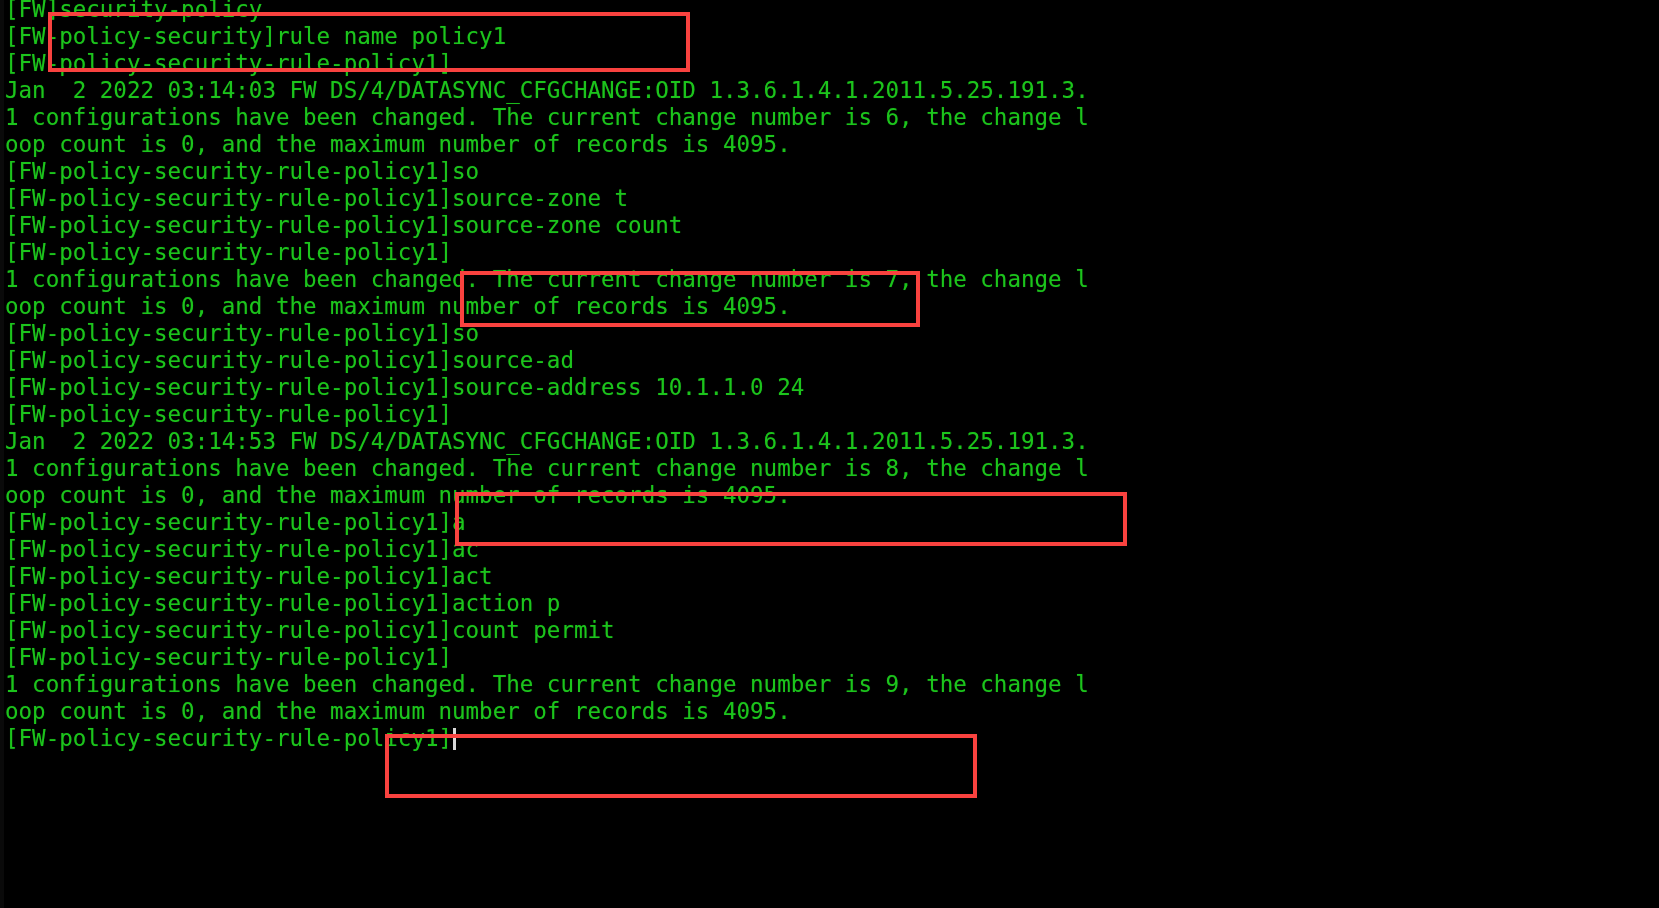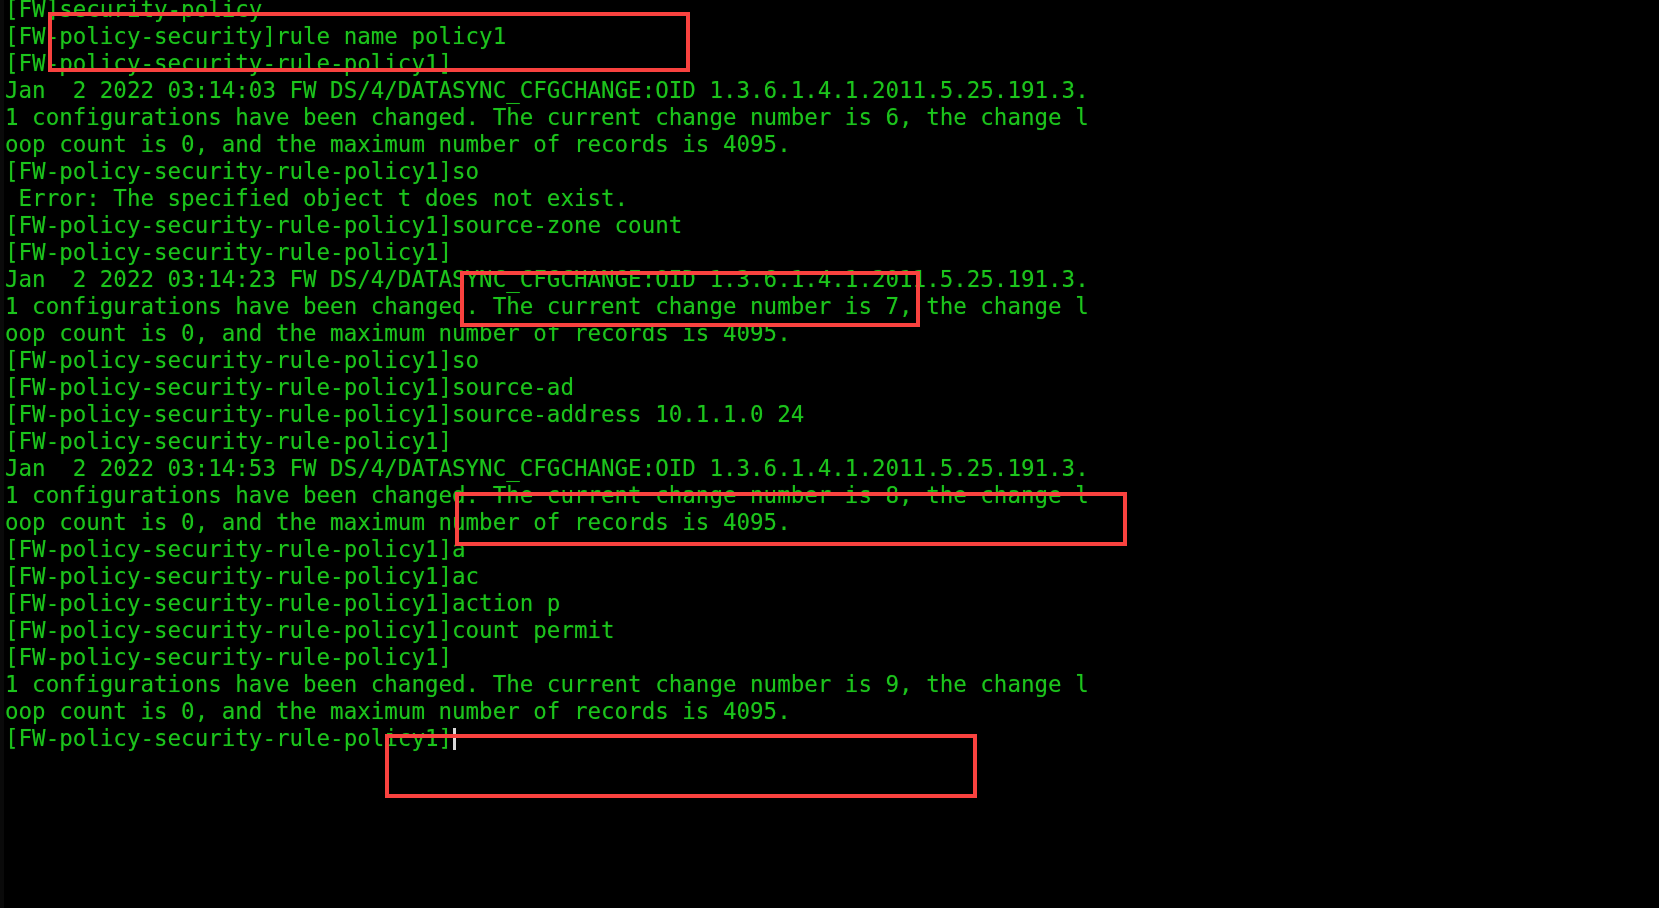--- a/index.html
+++ b/index.html
@@ -62,35 +62,35 @@
   <div class="left-gutter"></div>
 
   <div class="console">
     <span class="line">[FW]security-policy</span>
     <span class="line">[FW-policy-security]rule name policy1</span>
     <span class="line">[FW-policy-security-rule-policy1]</span>
     <span class="line">Jan  2 2022 03:14:03 FW DS/4/DATASYNC_CFGCHANGE:OID 1.3.6.1.4.1.2011.5.25.191.3.</span>
     <span class="line">1 configurations have been changed. The current change number is 6, the change l</span>
     <span class="line">oop count is 0, and the maximum number of records is 4095.</span>
     <span class="line">[FW-policy-security-rule-policy1]so</span>
-    <span class="line"> Error: The specified object t does not exist.</span>
+    <span class="line">[FW-policy-security-rule-policy1]source-zone t</span>
     <span class="line">[FW-policy-security-rule-policy1]source-zone count</span>
     <span class="line">[FW-policy-security-rule-policy1]</span>
-    <span class="line">Jan  2 2022 03:14:23 FW DS/4/DATASYNC_CFGCHANGE:OID 1.3.6.1.4.1.2011.5.25.191.3.</span>
     <span class="line">1 configurations have been changed. The current change number is 7, the change l</span>
     <span class="line">oop count is 0, and the maximum number of records is 4095.</span>
     <span class="line">[FW-policy-security-rule-policy1]so</span>
     <span class="line">[FW-policy-security-rule-policy1]source-ad</span>
     <span class="line">[FW-policy-security-rule-policy1]source-address 10.1.1.0 24</span>
     <span class="line">[FW-policy-security-rule-policy1]</span>
     <span class="line">Jan  2 2022 03:14:53 FW DS/4/DATASYNC_CFGCHANGE:OID 1.3.6.1.4.1.2011.5.25.191.3.</span>
     <span class="line">1 configurations have been changed. The current change number is 8, the change l</span>
     <span class="line">oop count is 0, and the maximum number of records is 4095.</span>
     <span class="line">[FW-policy-security-rule-policy1]a</span>
     <span class="line">[FW-policy-security-rule-policy1]ac</span>
+    <span class="line">[FW-policy-security-rule-policy1]act</span>
     <span class="line">[FW-policy-security-rule-policy1]action p</span>
     <span class="line">[FW-policy-security-rule-policy1]count permit</span>
     <span class="line">[FW-policy-security-rule-policy1]</span>
     <span class="line">1 configurations have been changed. The current change number is 9, the change l</span>
     <span class="line">oop count is 0, and the maximum number of records is 4095.</span>
     <span class="line"><span>[FW-policy-security-rule-policy1]</span><span class="cursor"></span></span>
   </div>
 
   <div class="overlay-box" id="hl0" style="left: 48px; top: 12px; width: 642px; height: 60px; border-color: rgb(249, 66, 63);"></div>
   <div class="overlay-box" id="hl1" style="left: 460px; top: 271px; width: 460px; height: 56px; border-color: rgb(249, 66, 63);"></div>

